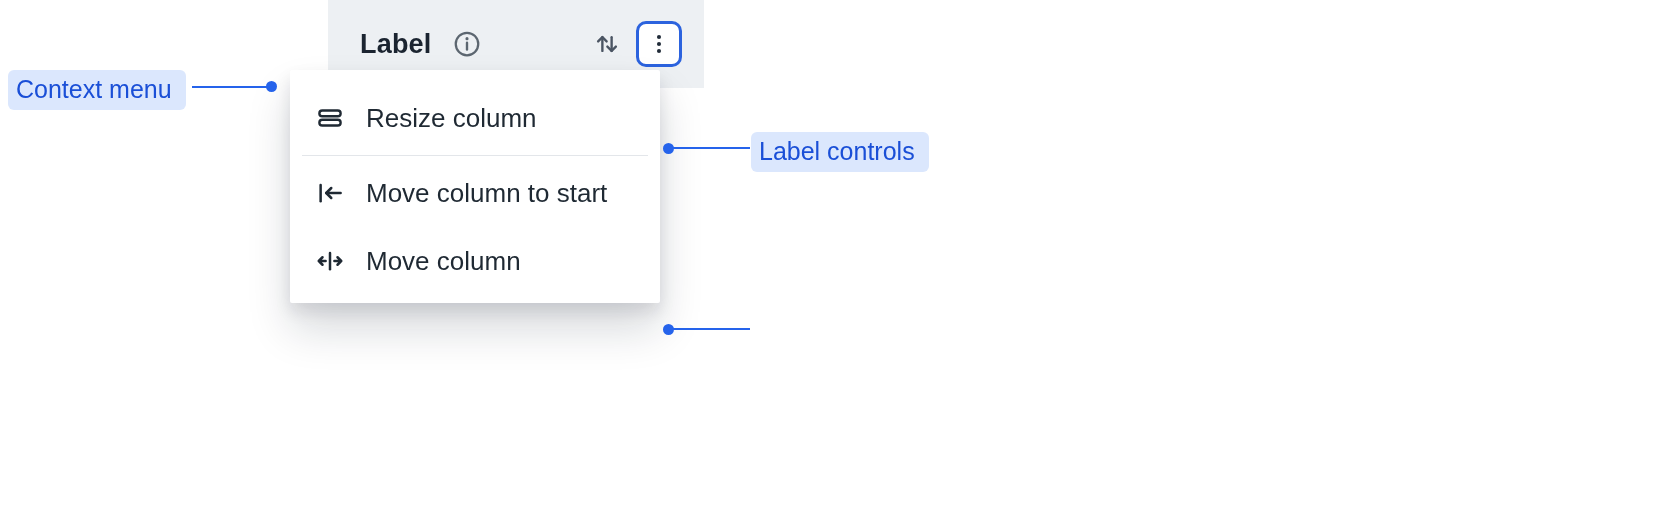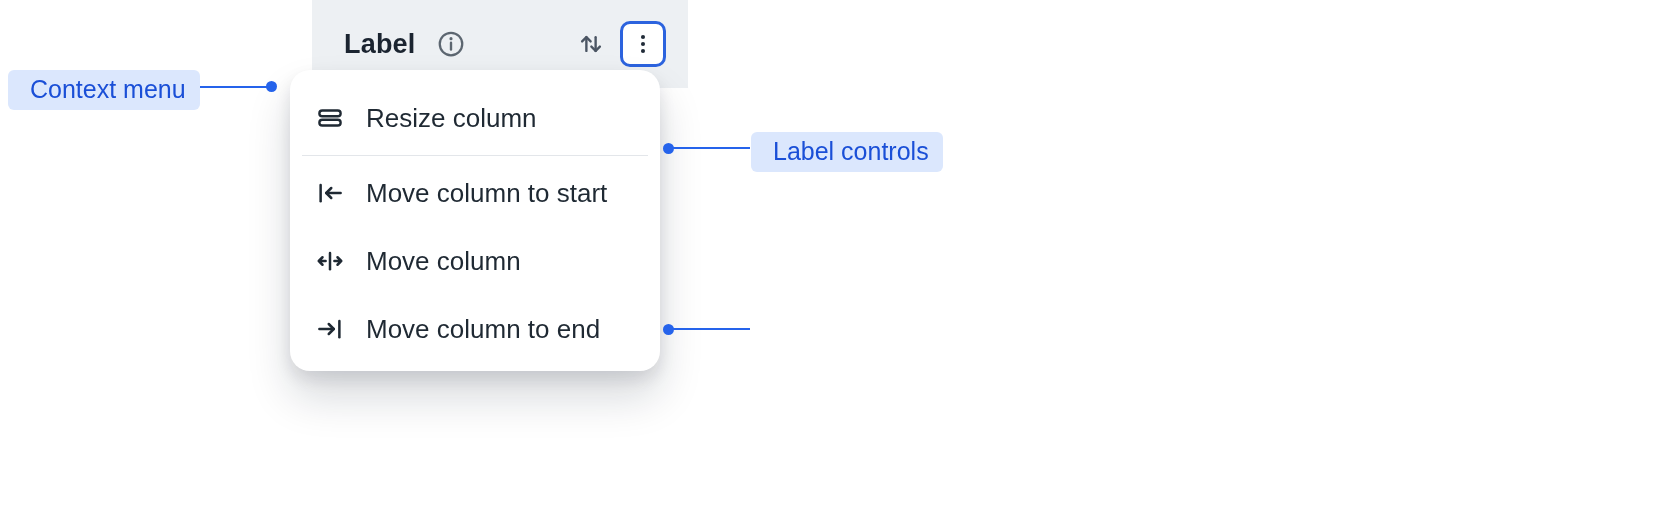--- a/index.html
+++ b/index.html
@@ -12,21 +12,21 @@
     width: 1672px;
     height: 512px;
     overflow: hidden;
     background: #ffffff;
     font-family: "Liberation Sans", sans-serif;
   }
 
   
   .header-bar {
     position: absolute;
-    left: 312px;
+    left: 328px;
     top: 0;
     width: 376px;
     height: 88px;
     background: #edf0f3;
     display: flex;
     align-items: center;
     box-sizing: border-box;
     padding: 0 22px 0 32px;
   }
   .header-label {
@@ -59,21 +59,21 @@
   }
 
   
   .context-menu {
     position: absolute;
     left: 290px;
     top: 70px;
     width: 370px;
     box-sizing: border-box;
     background: #ffffff;
-    border-radius: 20px;
+    border-radius: 2px;
     box-shadow: 0 26px 44px rgba(15, 23, 42, 0.16), 0 8px 16px rgba(15, 23, 42, 0.10);
     padding: 14px 0 8px 0;
     z-index: 5;
   }
   .menu-item {
     height: 68px;
     display: flex;
     align-items: center;
     gap: 20px;
     padding: 0 24px;
@@ -98,21 +98,21 @@
 
   
   .pill {
     position: absolute;
     display: inline-flex;
     align-items: center;
     background: #dbe7fd;
     color: #1a4fd7;
     font-size: 25px;
     font-weight: 500;
-    padding: 5px 14px 6px 22px;
+    padding: 5px 14px 6px 8px;
     border-radius: 6px;
     white-space: nowrap;
     z-index: 8;
   }
   .conn-line {
     position: absolute;
     height: 2px;
     background: #2563eb;
     z-index: 7;
   }
@@ -189,30 +189,20 @@
       <span class="mi-icon">
         <svg width="30" height="30" viewBox="0 0 24 24" fill="none" stroke="#1f2933" stroke-width="2" stroke-linecap="round" stroke-linejoin="round">
           <line x1="12" y1="5.5" x2="12" y2="18.5"></line>
           <path d="M8.5 12 H3 m0 0 l3 -3 m-3 3 l3 3"></path>
           <path d="M15.5 12 H21 m0 0 l-3 -3 m3 3 l-3 3"></path>
         </svg>
       </span>
       <span class="mi-label">Move column</span>
     </div>
 
-    <div class="menu-item">
-      <span class="mi-icon">
-        <svg width="30" height="30" viewBox="0 0 24 24" fill="none" stroke="#1f2933" stroke-width="2" stroke-linecap="round" stroke-linejoin="round">
-          <line x1="19.5" y1="5.5" x2="19.5" y2="18.5"></line>
-          <line x1="3.5" y1="12" x2="15" y2="12"></line>
-          <path d="M11 8 l4 4 l-4 4"></path>
-        </svg>
-      </span>
-      <span class="mi-label">Move column to end</span>
-    </div>
 
   </div>
 
   <span class="pill" style="left:8px; top:70px;">Context menu</span>
   <div class="conn-line" style="left:192px; top:86px; width:76px;"></div>
   <div class="conn-dot" style="left:266px; top:81px;"></div>
 
   <div class="conn-dot" style="left:663px; top:143px;"></div>
   <div class="conn-line" style="left:672px; top:147px; width:78px;"></div>
   <span class="pill" style="left:751px; top:132px;">Label controls</span>

